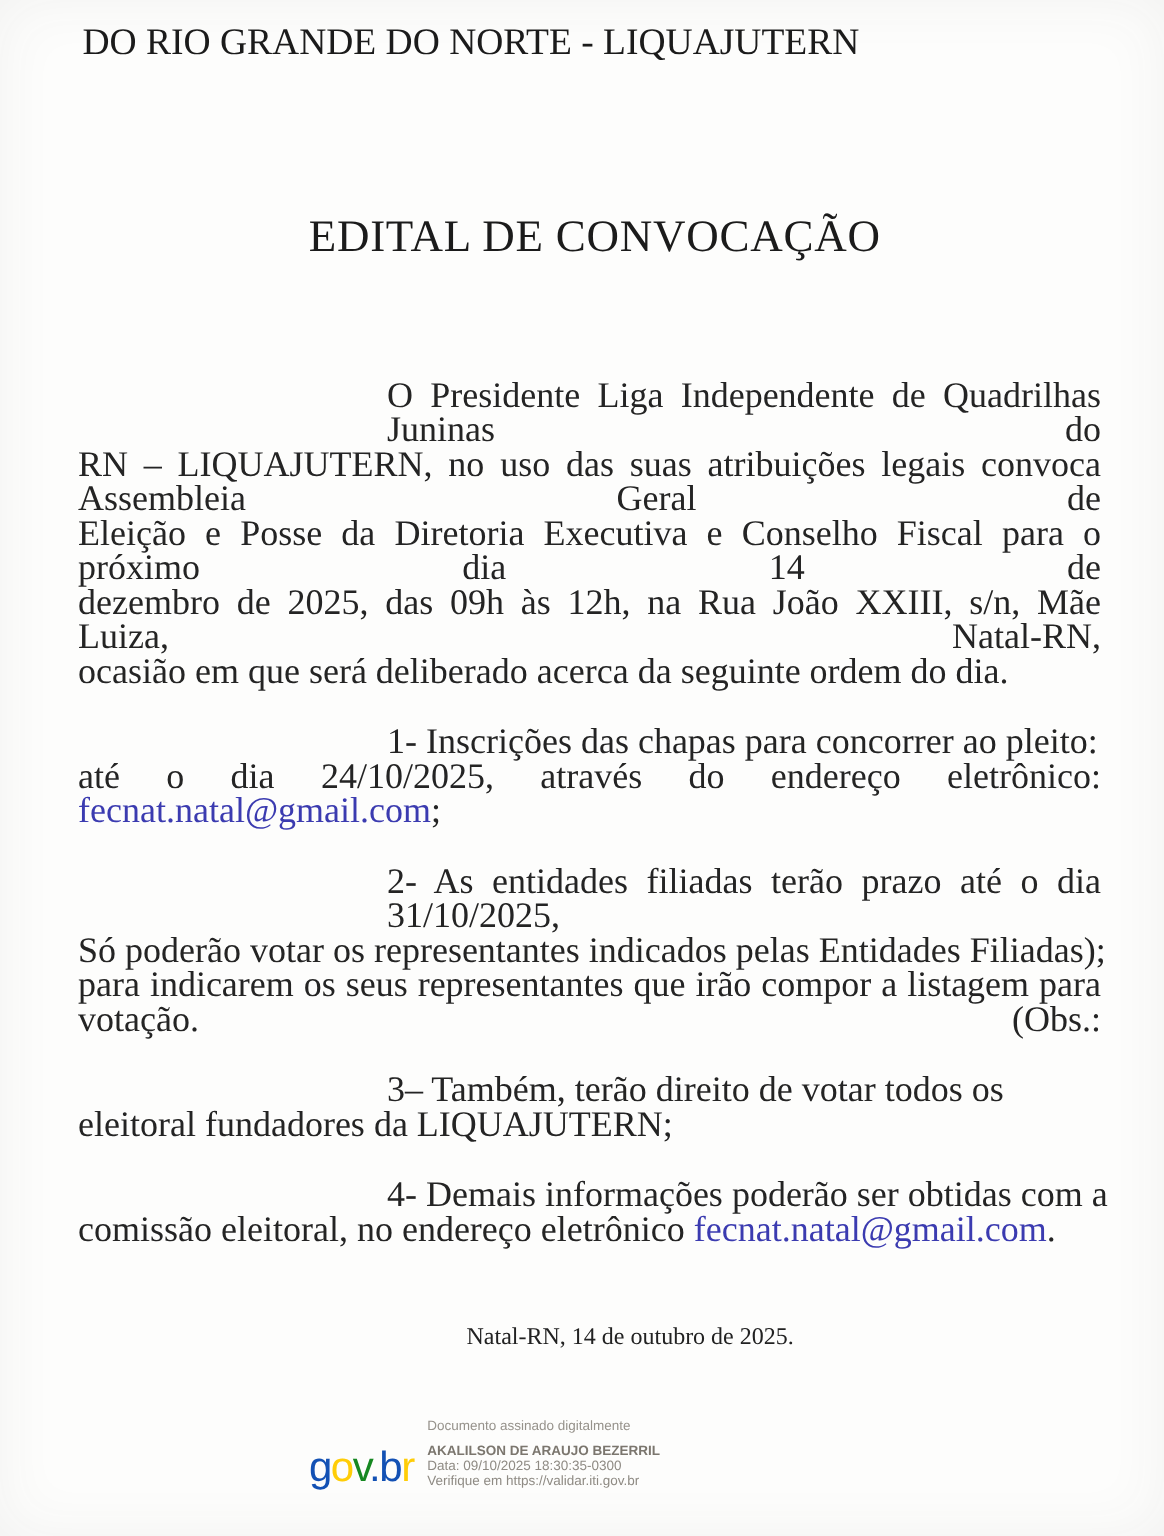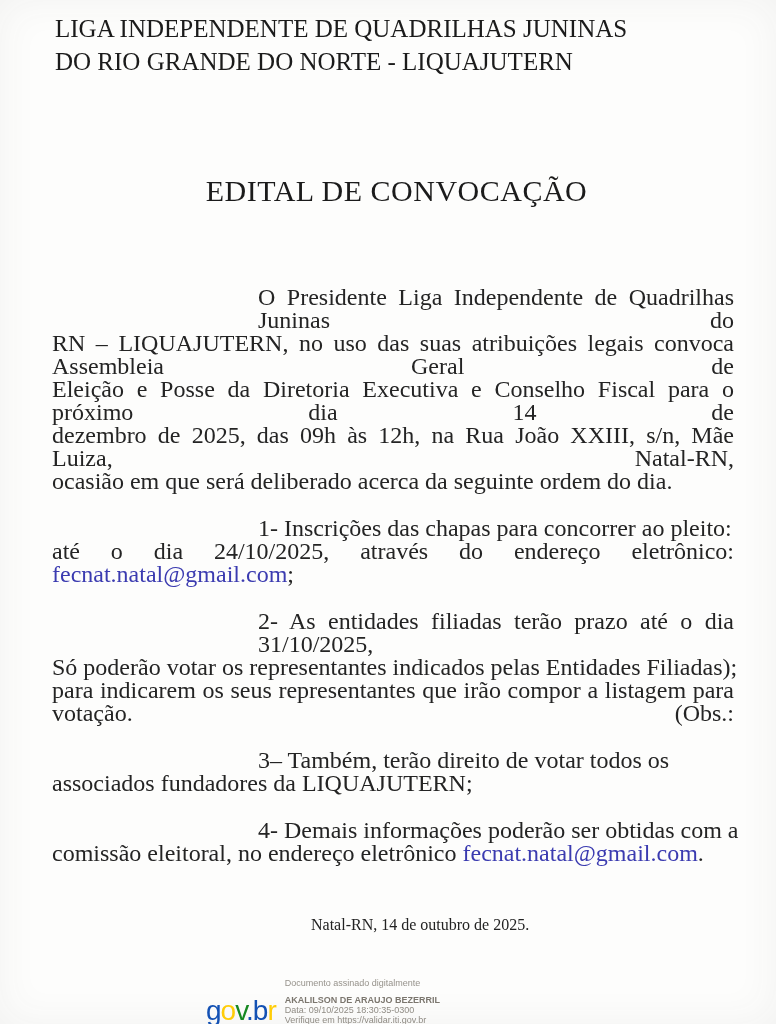--- a/index.html
+++ b/index.html
@@ -51,21 +51,20 @@
   .sig-name { font-size:20px; line-height:25px; }
   .sig-role { font-size:19px; line-height:23px; }
   .sig-cpf  { font-size:19px; line-height:23px; }
 </style>
 </head>
 <body>
 
 <div class="page">
 
   <div class="header">
-    <div>LIGA INDEPENDENTE DE QUADRILHAS JUNINAS</div>
     <div>DO RIO GRANDE DO NORTE - LIQUAJUTERN</div>
   </div>
 
   <div class="doc-title">EDITAL DE CONVOCAÇÃO</div>
 
   <div class="body">
       <div class="para">
         <div class="line indent stretch"><span>O Presidente Liga Independente de Quadrilhas Juninas do</span></div>
         <div class="line stretch"><span>RN – LIQUAJUTERN, no uso das suas atribuições legais convoca Assembleia Geral de</span></div>
         <div class="line stretch"><span>Eleição e Posse da Diretoria Executiva e Conselho Fiscal para o próximo dia 14 de</span></div>
@@ -77,21 +76,21 @@
         <div class="line stretch"><span>até o dia 24/10/2025, através do endereço eletrônico:</span></div>
         <div class="line"><span class="link">fecnat.natal@gmail.com</span><span>;</span></div>
       </div>
       <div class="para">
         <div class="line indent stretch"><span>2- As entidades filiadas terão prazo até o dia 31/10/2025,</span></div>
         <div class="line"><span>Só poderão votar os representantes indicados pelas Entidades Filiadas);</span></div>
         <div class="line stretch"><span>para indicarem os seus representantes que irão compor a listagem para votação. (Obs.:</span></div>
       </div>
       <div class="para">
         <div class="line indent"><span>3– Também, terão direito de votar todos os</span></div>
-        <div class="line"><span>associados fundadores da LIQUAJUTERN;</span></div>
+        <div class="line"><span>eleitoral fundadores da LIQUAJUTERN;</span></div>
       </div>
       <div class="para">
         <div class="line indent"><span>4- Demais informações poderão ser obtidas com a</span></div>
         <div class="line"><span>comissão eleitoral, no endereço eletrônico </span><span class="link">fecnat.natal@gmail.com</span><span>.</span></div>
       </div>
     </div>
 
   <div class="dateline">Natal-RN, 14 de outubro de 2025.</div>
 
   <div class="stamp">

